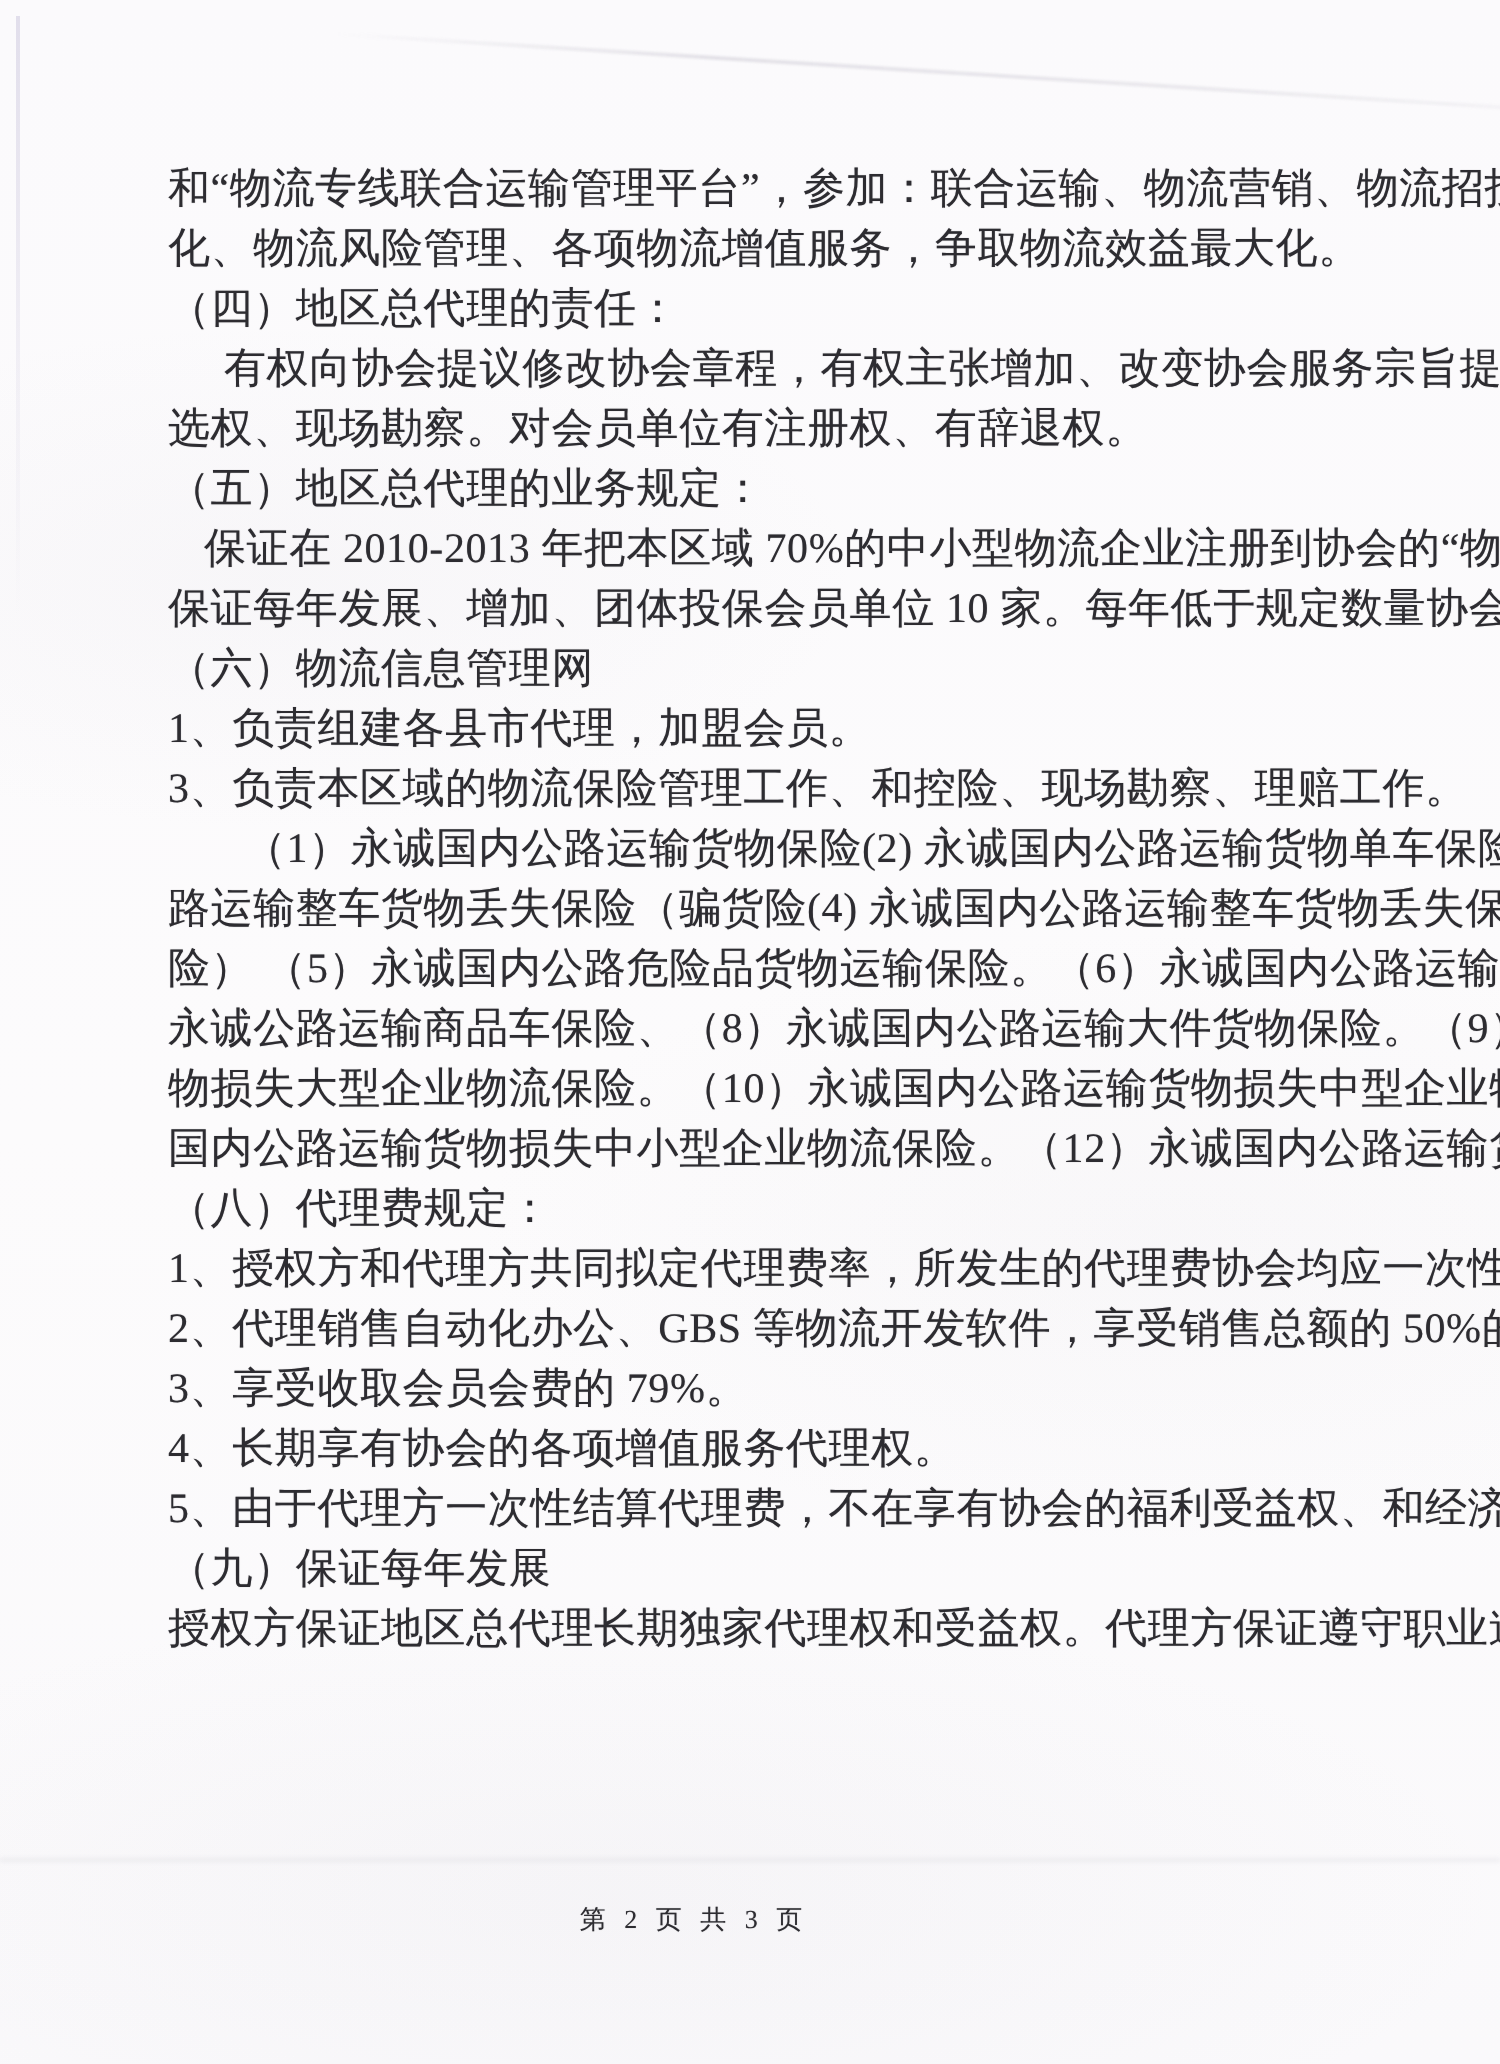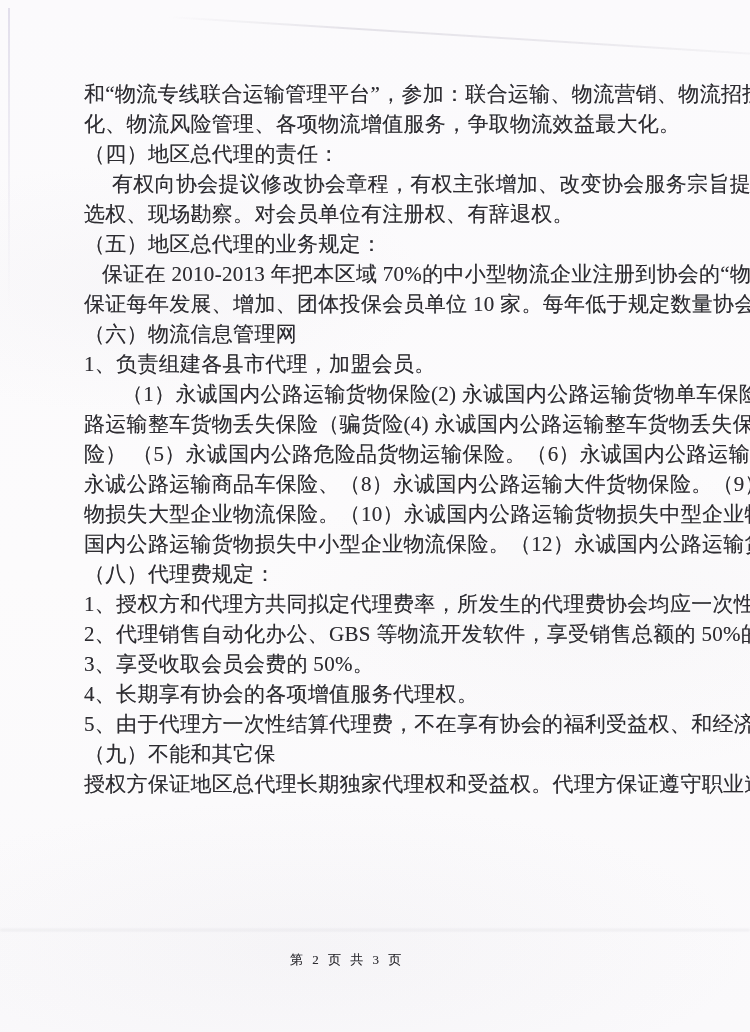--- a/index.html
+++ b/index.html
@@ -92,30 +92,31 @@
       <div class="line">和“物流专线联合运输管理平台”，参加：联合运输、物流营销、物流招投标、物流办公自动</div>
       <div class="line">化、物流风险管理、各项物流增值服务，争取物流效益最大化。</div>
       <div class="line">（四）地区总代理的责任：</div>
       <div class="line" style="padding-left: 28px;">有权向协会提议修改协会章程，有权主张增加、改变协会服务宗旨提议、有选举权、当</div>
       <div class="line">选权、现场勘察。对会员单位有注册权、有辞退权。</div>
       <div class="line">（五）地区总代理的业务规定：</div>
       <div class="line" style="padding-left: 18px;">保证在 2010-2013 年把本区域 70%的中小型物流企业注册到协会的“物流信息管理网”。</div>
       <div class="line">保证每年发展、增加、团体投保会员单位 10 家。每年低于规定数量协会有权调整代理权。</div>
       <div class="line">（六）物流信息管理网</div>
       <div class="line">1、负责组建各县市代理，加盟会员。</div>
+      <div class="line">3、负责本区域的物流保险管理工作、和控险、现场勘察、理赔工作。</div>
       <div class="line" style="padding-left: 38px;">（1）永诚国内公路运输货物保险(2) 永诚国内公路运输货物单车保险（3）永诚国内公</div>
       <div class="line">路运输整车货物丢失保险（骗货险(4) 永诚国内公路运输整车货物丢失保险单车保险（骗货</div>
       <div class="line">险） （5）永诚国内公路危险品货物运输保险。（6）永诚国内公路运输冷藏车货物保险（7）</div>
       <div class="line">永诚公路运输商品车保险、（8）永诚国内公路运输大件货物保险。（9）永诚国内公路运输货</div>
       <div class="line">物损失大型企业物流保险。（10）永诚国内公路运输货物损失中型企业物流保险。（11）永诚</div>
       <div class="line">国内公路运输货物损失中小型企业物流保险。（12）永诚国内公路运输货物损失小型企业物流</div>
       <div class="line">（八）代理费规定：</div>
       <div class="line">1、授权方和代理方共同拟定代理费率，所发生的代理费协会均应一次性付清。</div>
       <div class="line">2、代理销售自动化办公、GBS 等物流开发软件，享受销售总额的 50%的业务酬金。</div>
-      <div class="line">3、享受收取会员会费的 50%。</div>
+      <div class="line">3、享受收取会员会费的 79%。</div>
       <div class="line">4、长期享有协会的各项增值服务代理权。</div>
       <div class="line">5、由于代理方一次性结算代理费，不在享有协会的福利受益权、和经济债务权。</div>
-      <div class="line">（九）不能和其它保</div>
+      <div class="line">（九）保证每年发展</div>
       <div class="line">授权方保证地区总代理长期独家代理权和受益权。代理方保证遵守职业道德，不能和其它保</div>
     </div>
 
   <div class="footer">第 2 页 共 3 页</div>
 </div>
 
 </body></html>

